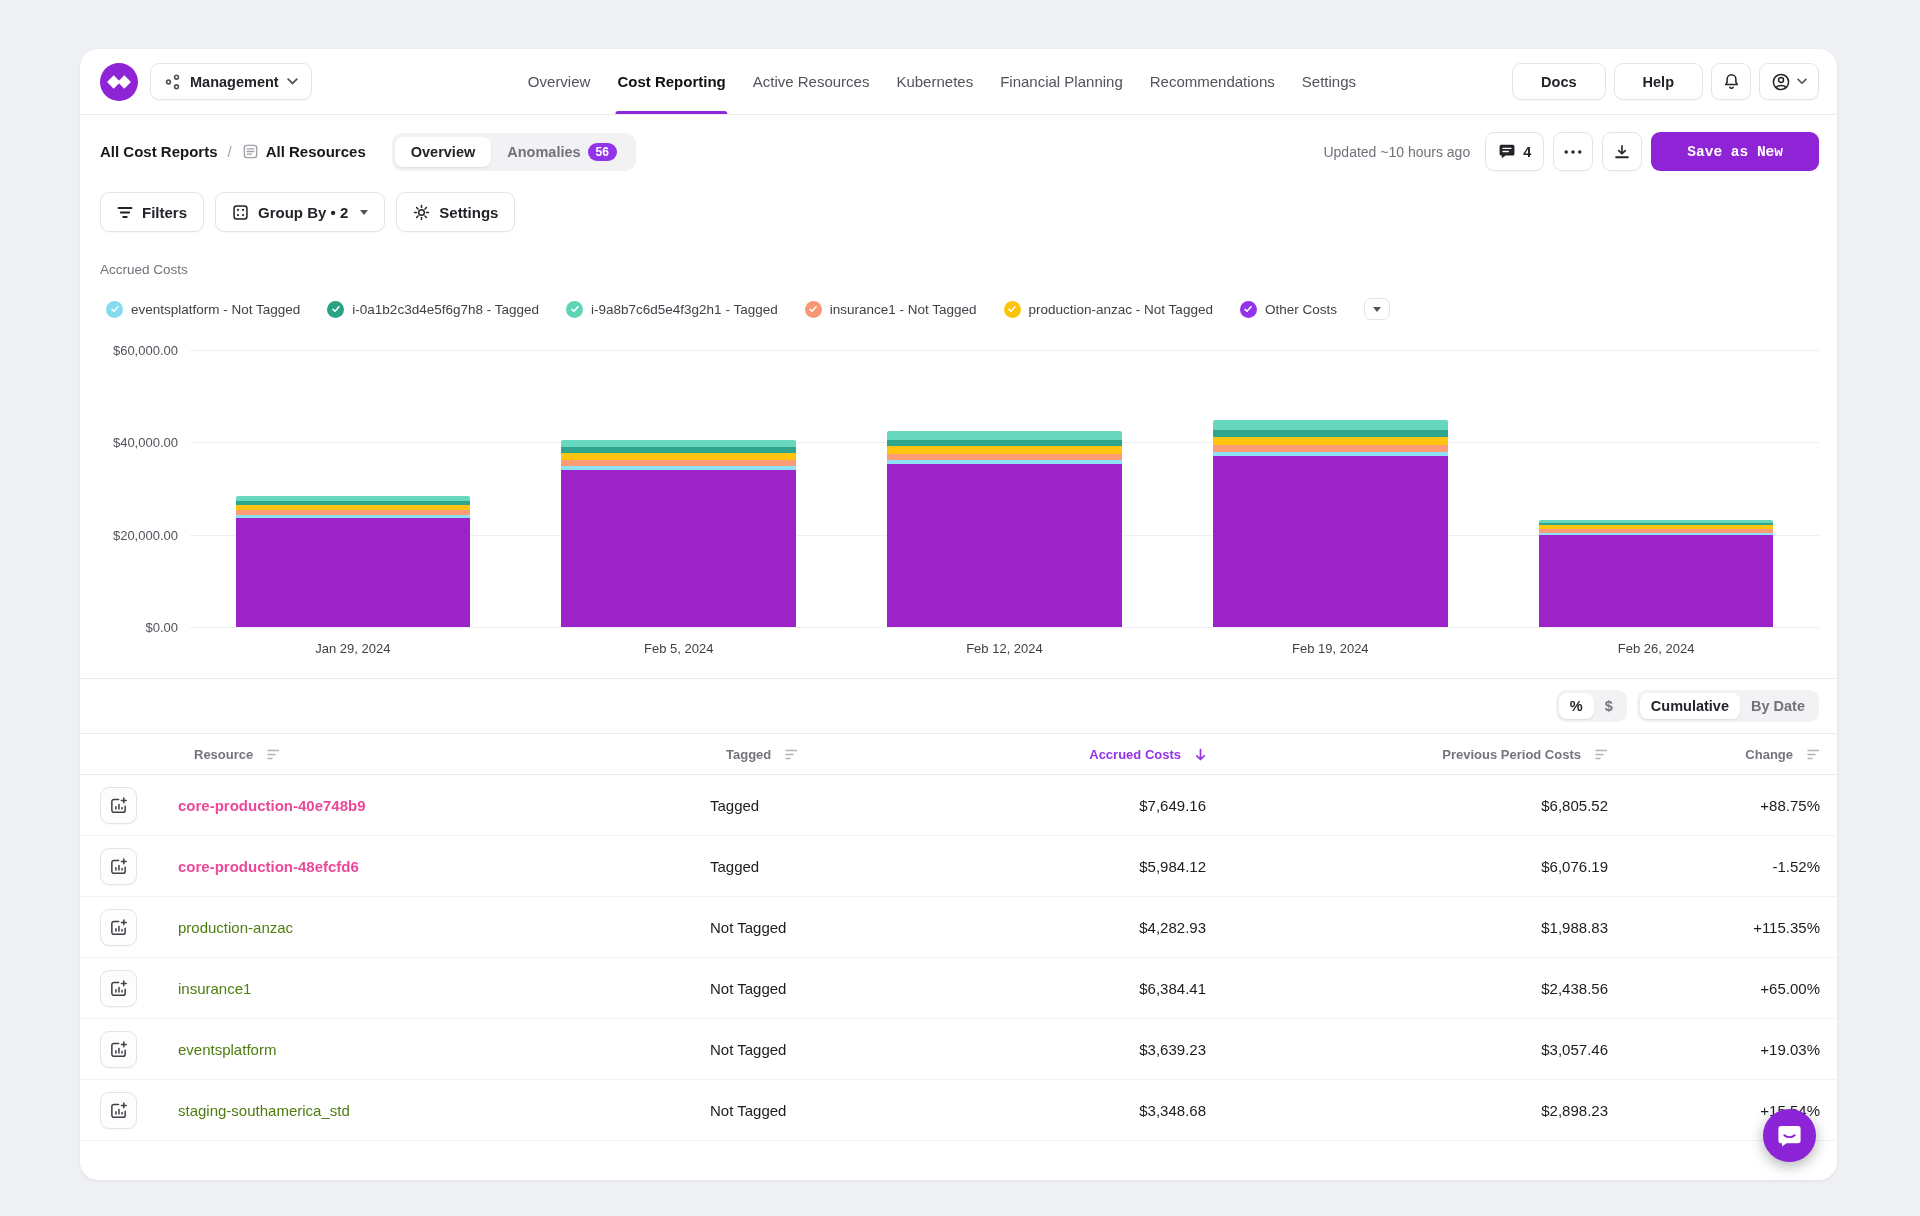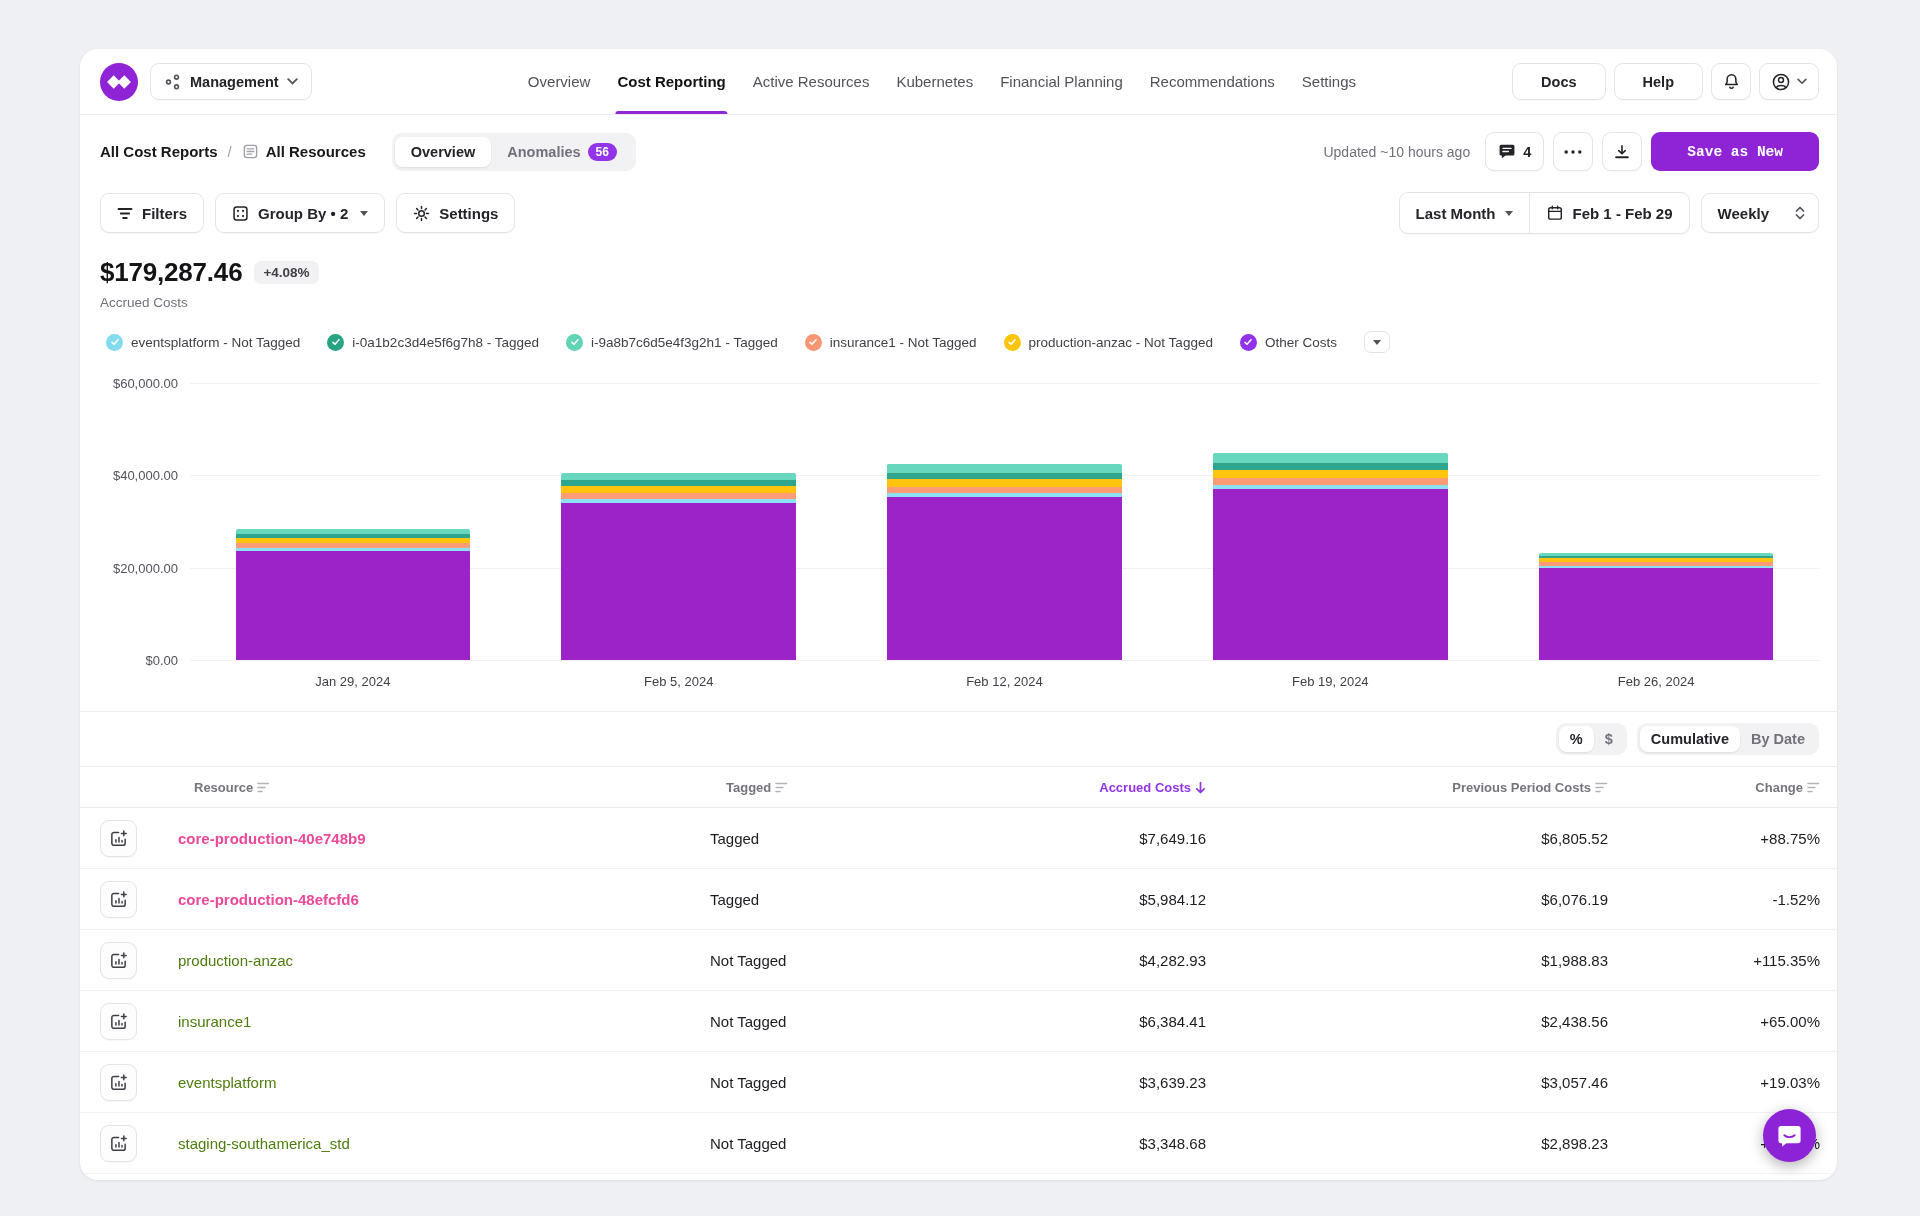--- a/index.html
+++ b/index.html
@@ -93,21 +93,21 @@
   .xlabels .xl { width:20%; text-align:center; font-size:13px; color:#3f3f46; }
 
   
   .controls-row { margin-top:22px; border-top:1px solid #ececf0; display:flex; justify-content:flex-end;
                   align-items:center; gap:10px; padding:11px 18px; flex:0 0 auto; }
   .seg.small { padding:3px; }
   .seg.small .opt { padding:5px 11px; font-size:14.5px; }
   .thead { display:grid; grid-template-columns:78px 532px 260px 236px 402px 212px; align-items:center;
            padding:0 18px 0 20px; height:42px; border-top:1px solid #ececf0; border-bottom:1px solid #e9e9ec;
            font-size:13px; font-weight:600; color:#74747d; flex:0 0 auto; }
-  .th { display:flex; align-items:center; gap:4px; cursor:pointer;padding-left:16px; }
+  .th { display:flex; align-items:center; gap:14px; cursor:pointer;padding-left:16px; }
   .th.right { justify-content:flex-end; }
   .th.accent { color:#9333ea; }
   .tbody { flex:1 1 auto; overflow:hidden; }
   .trow { display:grid; grid-template-columns:78px 532px 260px 236px 402px 212px; align-items:center;
           padding:0 18px 0 20px; height:61px; border-bottom:1px solid #f2f2f5; font-size:15px; }
   .cell-right { text-align:right; color:#1c1c21; }
   .res-name { color:#4d7c0f; }
   .res-name.link { color:#ec4899; cursor:pointer;font-weight:bold; }
   .row-chart-btn { width:37px; height:37px; border:1px solid #e4e4e7; border-radius:9px; background:#fdfdfd;
           display:inline-flex; align-items:center; justify-content:center; cursor:pointer;
@@ -239,49 +239,23 @@
         <span>Group By • 2</span>
         <span class="caret-dn" style="margin-left:3px;"></span>
       </div>
       <div class="fbtn">
         <svg width="17" height="17" viewBox="0 0 18 18" fill="none" stroke="#232329" stroke-width="1.6" stroke-linecap="round">
           <circle cx="9" cy="9" r="3"></circle>
           <path d="M9 1.6v2.1M9 14.3v2.1M1.6 9h2.1M14.3 9h2.1M3.8 3.8l1.5 1.5M12.7 12.7l1.5 1.5M14.2 3.8l-1.5 1.5M5.3 12.7l-1.5 1.5"></path>
         </svg>
         <span>Settings</span>
       </div>
-      <div class="filter-right">
-        <div class="joined">
-          <div class="jbtn">
-            <span>Last Month</span>
-            <span class="caret-dn"></span>
-          </div>
-          <div class="jbtn">
-            <svg width="18" height="18" viewBox="0 0 20 20" fill="none" stroke="#232329" stroke-width="1.6" stroke-linecap="round">
-              <rect x="3" y="4.2" width="14" height="12.6" rx="2.2"></rect>
-              <path d="M3 8.2h14M7 2.4v3M13 2.4v3"></path>
-            </svg>
-            <span>Feb 1 - Feb 29</span>
-          </div>
-        </div>
-        <div class="select-btn">
-          <span>Weekly</span>
-          <svg width="10" height="14" viewBox="0 0 10 14" fill="none" stroke="#52525b" stroke-width="1.7" stroke-linecap="round" stroke-linejoin="round">
-            <polyline points="1.5,5 5,1.5 8.5,5"></polyline>
-              <polyline points="1.5,9 5,12.5 8.5,9"></polyline>
-          </svg>
-        </div>
-      </div>
     </div>
 
     <div class="kpi">
-      <div class="kpi-line">
-        <span class="kpi-total">$179,287.46</span>
-        <span class="kpi-change">+4.08%</span>
-      </div>
       <div class="kpi-label">Accrued Costs</div>
     </div>
 
     <div class="legend">
 
       <div class="lgd-item">
           <span class="lgd-ic" style="background: rgb(130, 219, 239);">
             <svg viewBox="0 0 16 16" width="10" height="10">
               <path d="M3.2 8.6l3.2 3.1 6.4-7.4" fill="none" stroke="#fff" stroke-width="2.4" stroke-linecap="round" stroke-linejoin="round"></path>
             </svg>

